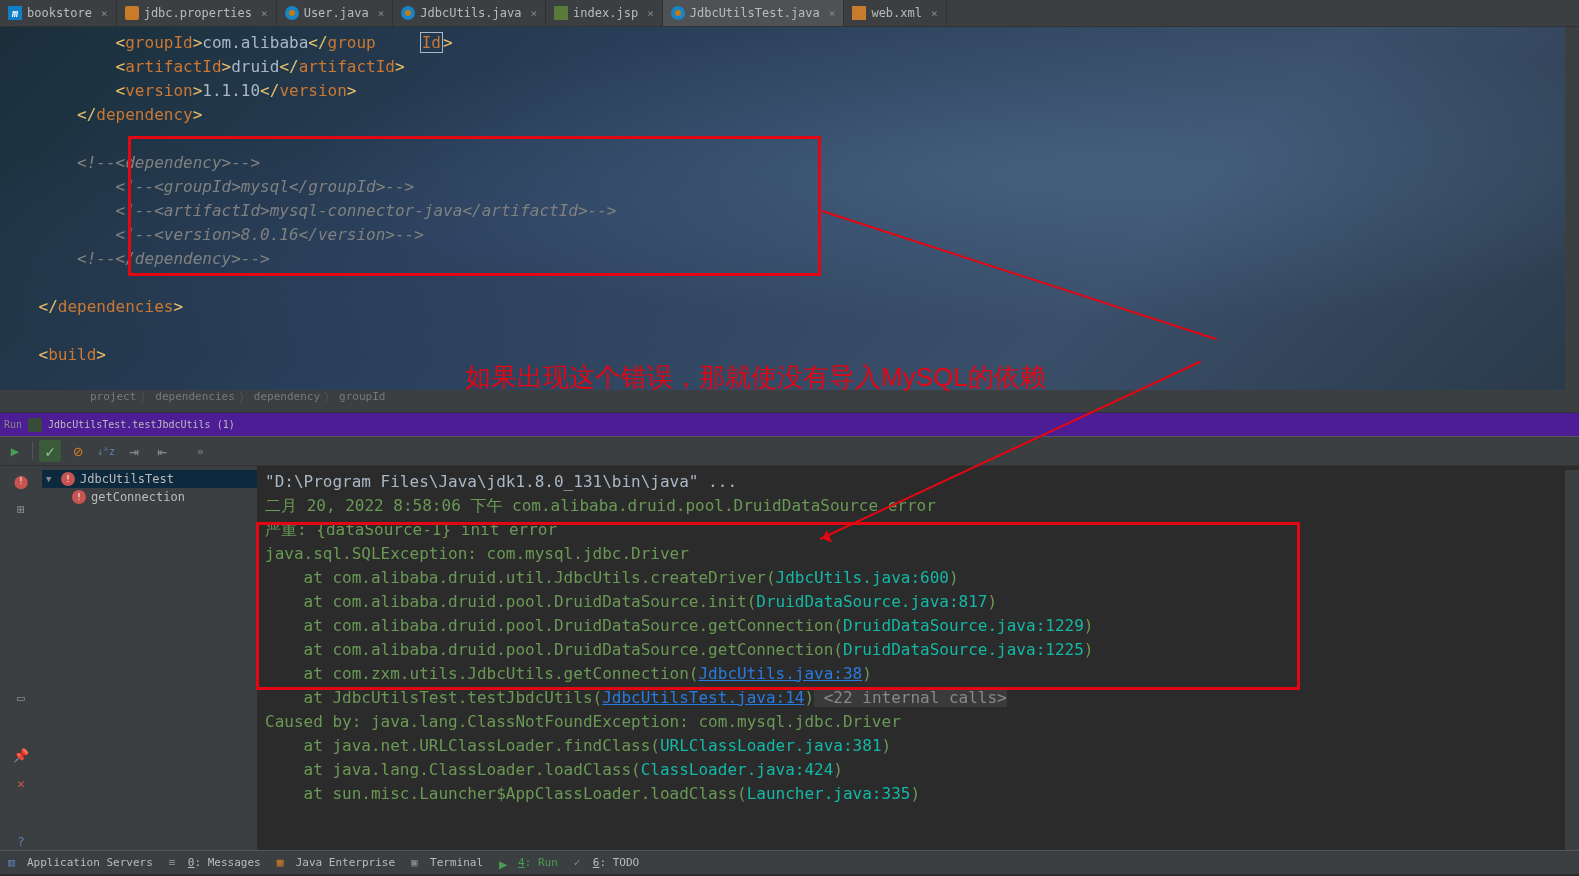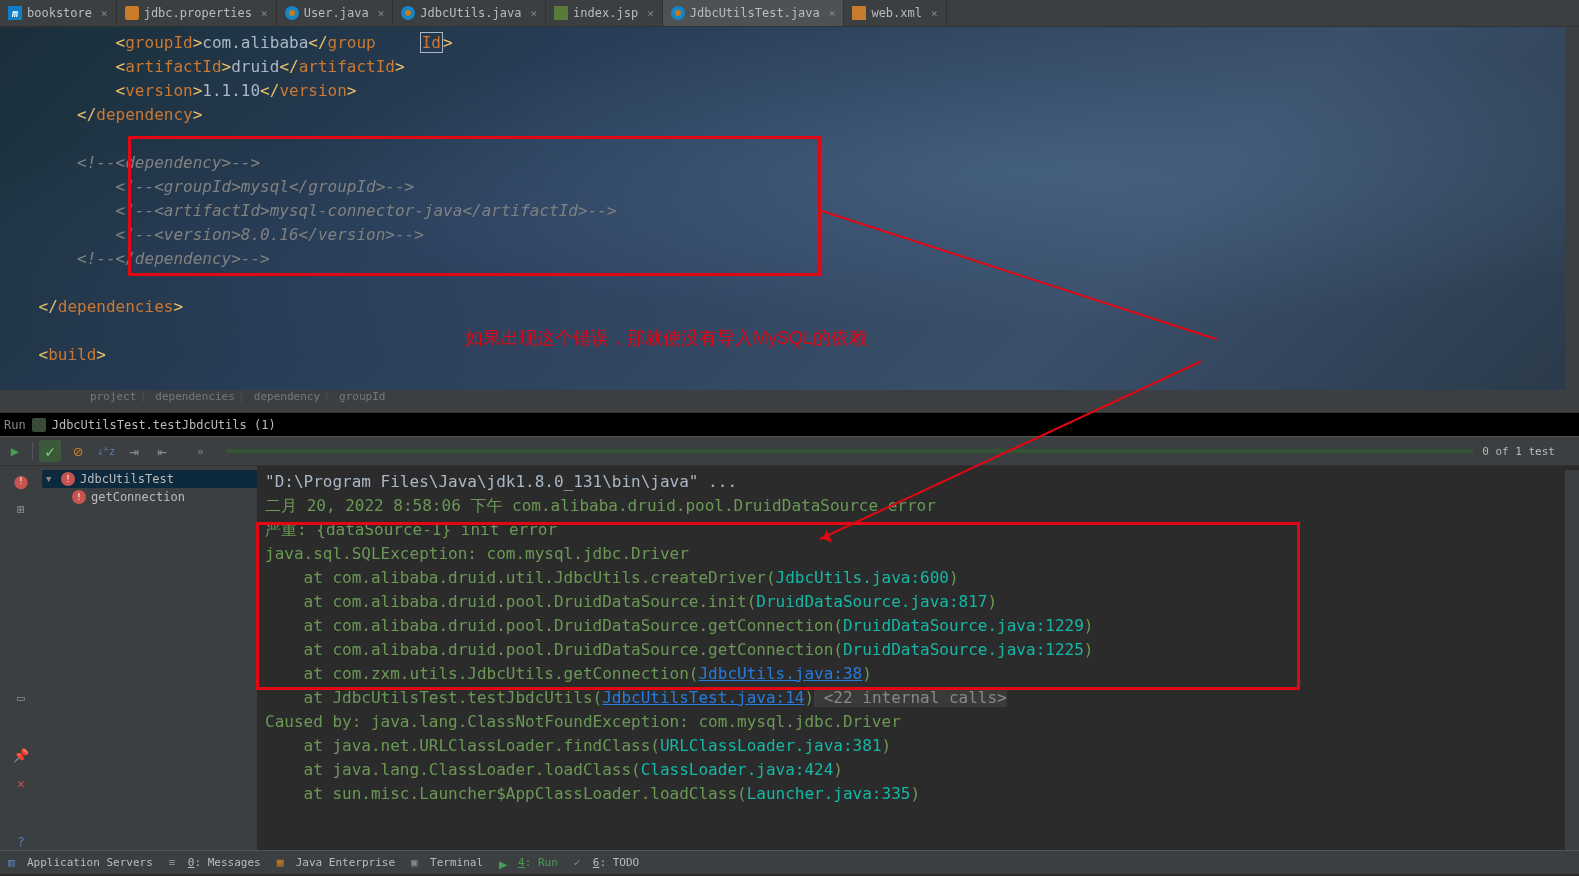--- a/index.html
+++ b/index.html
@@ -85,25 +85,25 @@
   align-items: flex-start;
   padding-left: 90px;
   font-size: 11px;
   color: #787878;
   gap: 4px;
 }
 .breadcrumb span.sep { color: #666; }
 
 .run-header {
   height: 24px;
-  background: #000000;
+  background: #4c1d95;
   display: flex;
   align-items: center;
   padding-left: 4px;
-  font-size: 12px;
+  font-size: 10px;
   color: #bbbbbb;
   border-top: 1px solid #323232;
   gap: 6px;
 }
 .run-header .ricon { width: 14px; height: 14px; background: #384c38; border-radius: 2px; }
 
 .run-toolbar {
   height: 30px;
   background: #3c3f41;
   display: flex;
@@ -174,24 +174,25 @@
 
 .redbox {
   position: absolute;
   border: 3px solid #e30613;
   pointer-events: none;
   z-index: 10;
 }
 .red-text {
   position: absolute;
   color: #e30613;
-  font-size: 18px;
+  font-size: 26px;
   font-family: "Microsoft YaHei", sans-serif;
   z-index: 10;
   pointer-events: none;
+  margin-top: 34px;
 }
 .red-line {
   position: absolute;
   background: #e30613;
   height: 2px;
   transform-origin: left center;
   z-index: 9;
   pointer-events: none;
 }
 .red-arrow {
@@ -285,26 +286,20 @@
 <div class="run-toolbar">
   <div class="tb-btn play-green">▶</div>
   <div style="width:1px;height:18px;background:#555"></div>
   <div class="tb-btn" style="background:#3a5a3a;color:#8c8;">✓</div>
   <div class="tb-btn" style="color:#c97b27">⊘</div>
   <div class="tb-btn" style="color:#5a7fb5;font-size:10px">↓ᴬz</div>
   <div class="tb-btn" style="color:#888">⇥</div>
   <div class="tb-btn" style="color:#888">⇤</div>
   <div style="width:12px"></div>
   <span style="color:#888;font-size:11px">»</span>
-  <div class="test-progress">
-    <div class="progress-bar">
-        <div class="progress-fill"></div>
-      </div>
-    <span class="test-count">0 of 1 test</span>
-  </div>
 </div>
 
 <div class="run-body">
   <div class="run-left">
     <div class="left-icon" style="color:#c75450">⬤<span style="position:absolute;color:#fff;font-size:8px">!</span></div>
     <div class="left-icon" style="color:#888">⊞</div>
     <div class="left-icon" style="color:#888"></div>
     <div style="flex:1"></div>
     <div class="left-icon" style="color:#888">▭</div>
     <div style="height:20px"></div>

